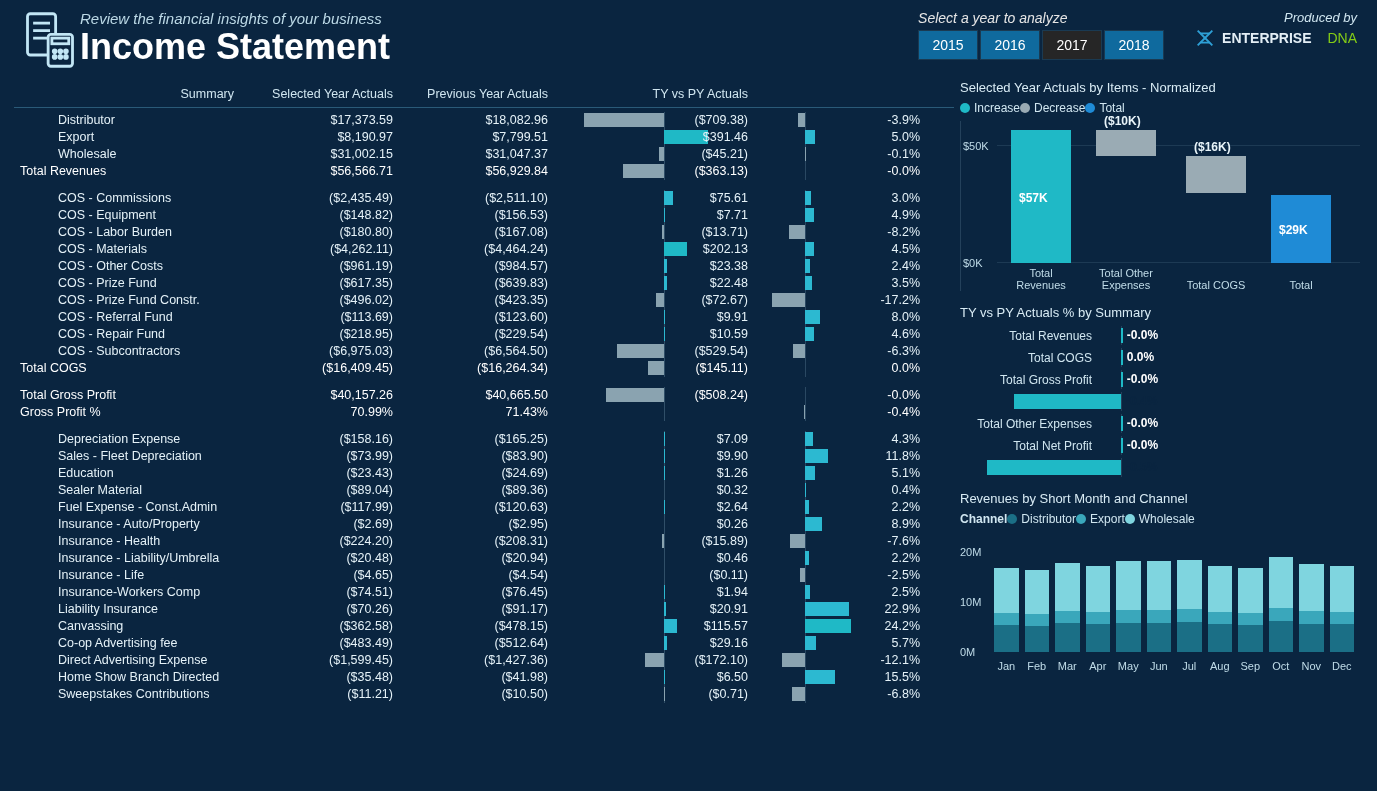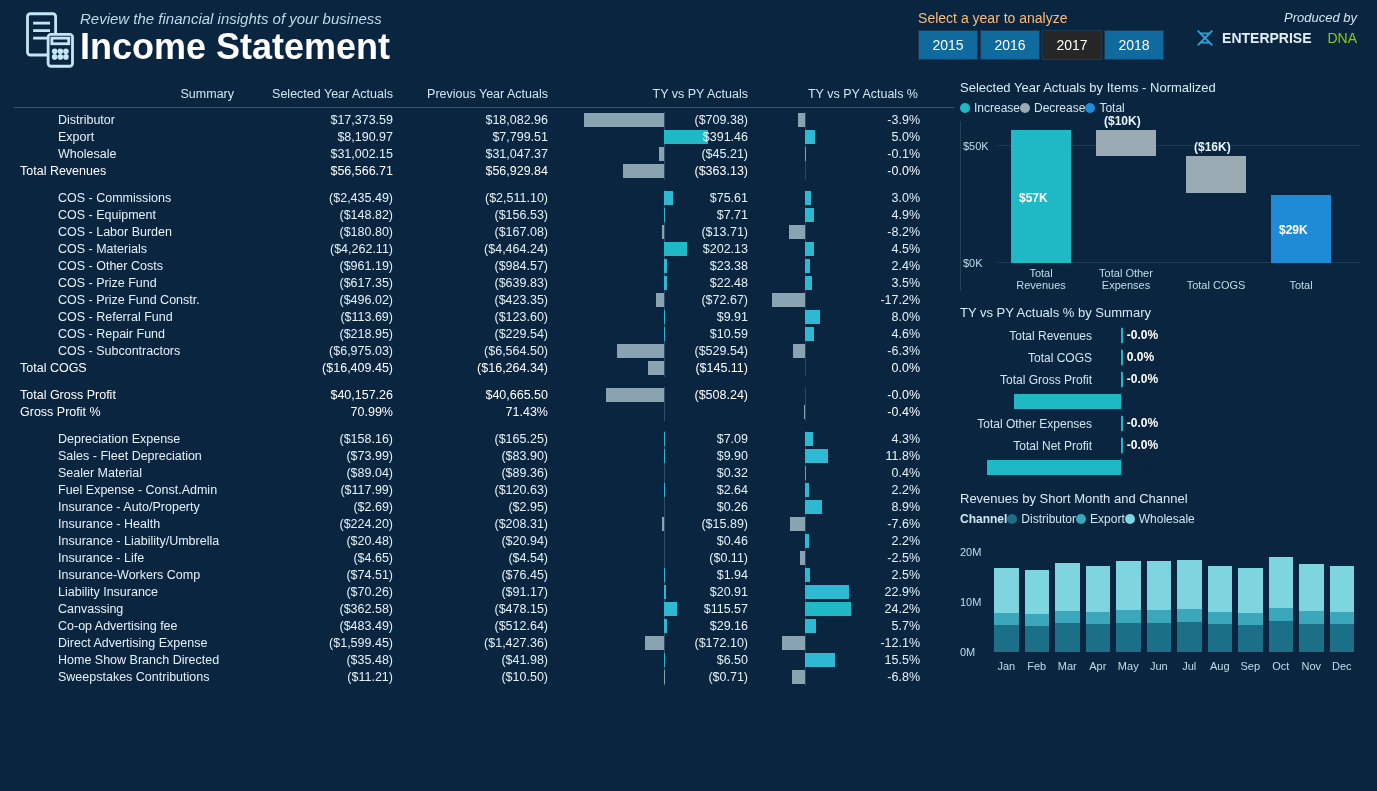--- a/index.html
+++ b/index.html
@@ -17,21 +17,21 @@
     display: flex;
     padding: 10px 20px 0 20px;
     align-items: flex-start;
     justify-content: space-between;
   }
   .header-left { display: flex; align-items: flex-start; }
   .icon-box { width: 60px; height: 60px; color: #c2e6f5; }
   .titles { display: flex; flex-direction: column; }
   .subtitle { font-size: 15px; color: #bcd9e6; font-style: italic; }
   .title { font-size: 36px; font-weight: 700; color: #fff; line-height: 1.1; }
-  .year-label { font-size: 14px; color: #fdba74; }
+  .year-label { font-size: 14px; color: #e5e5e5; font-style: italic; }
   .year-buttons { display: flex; gap: 2px; }
   .year-btn {
     width: 60px; height: 30px;
     display: flex; align-items: center; justify-content: center;
     font-size: 14px; color: #fff; cursor: pointer;
     background: #0f6a9e; border: 1px solid #1a3a52;
   }
   .year-btn.selected { background: #262626; }
   .producer { display: flex; flex-direction: column; align-items: flex-end; gap: 2px; font-style: italic; }
   .producer-brand { display: flex; align-items: center; gap: 6px; font-style: normal; font-weight: 700; font-size: 14px; color: #e3eef5; }
@@ -178,21 +178,20 @@
 </div>
 
 <div class="body-grid">
   <div class="left-panel">
     <div class="matrix" id="matrix">
         <div class="matrix-row matrix-header">
           <div class="c0">Summary</div>
           <div class="c1 num">Selected Year Actuals</div>
           <div class="c2 num">Previous Year Actuals</div>
           <div class="c3">TY vs PY Actuals</div>
-          <div class="c4">TY vs PY Actuals %</div>
         </div>
         <div class="matrix-row ">
           <div class="c0">Distributor</div>
           <div class="num">$17,373.59</div>
           <div class="num">$18,082.96</div>
           <div class="bar-cell">
             <div class="axis"></div>
             <div class="bar" style="right: 45%; width: 80.3964px;"></div>
             <span style="position: relative; z-index: 2;">($709.38)</span>
           </div>
@@ -465,20 +464,35 @@
           <div class="num">($83.90)</div>
           <div class="bar-cell">
             <div class="axis"></div>
             <div class="bar" style="left: 55%; width: 1.122px; background: rgb(44, 185, 209);"></div>
             <span style="position: relative; z-index: 2;">$9.90</span>
           </div>
           <div class="c4-bar-cont">
             <div class="c4-axis"></div>
             <div class="c4-bar" style="left: 30%; width: 22.656px;"></div>
             <div class="c4-val">11.8%</div>
+          </div>
+        </div>
+        <div class="matrix-row ">
+          <div class="c0">Education</div>
+          <div class="num">($23.43)</div>
+          <div class="num">($24.69)</div>
+          <div class="bar-cell">
+            <div class="axis"></div>
+            <div class="bar" style="left: 55%; width: 0.1428px; background: rgb(44, 185, 209);"></div>
+            <span style="position: relative; z-index: 2;">$1.26</span>
+          </div>
+          <div class="c4-bar-cont">
+            <div class="c4-axis"></div>
+            <div class="c4-bar" style="left: 30%; width: 9.792px;"></div>
+            <div class="c4-val">5.1%</div>
           </div>
         </div>
         <div class="matrix-row ">
           <div class="c0">Sealer Material</div>
           <div class="num">($89.04)</div>
           <div class="num">($89.36)</div>
           <div class="bar-cell">
             <div class="axis"></div>
             <div class="bar" style="left: 55%; width: 0.0362666px; background: rgb(44, 185, 209);"></div>
             <span style="position: relative; z-index: 2;">$0.32</span>

